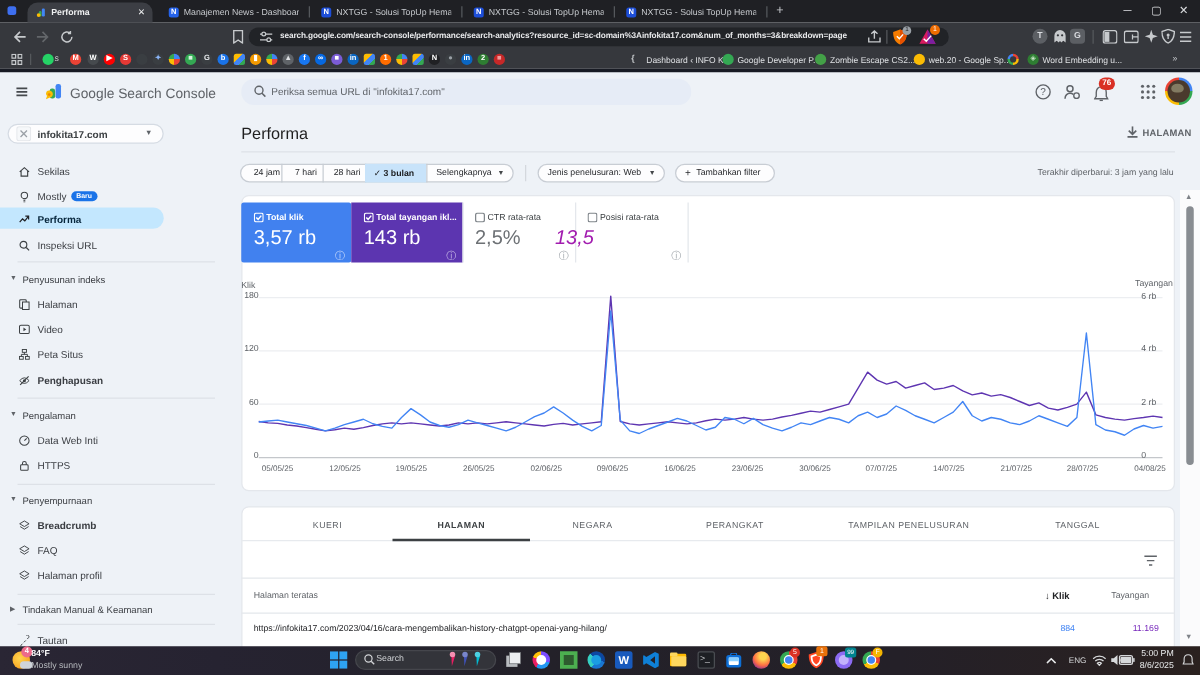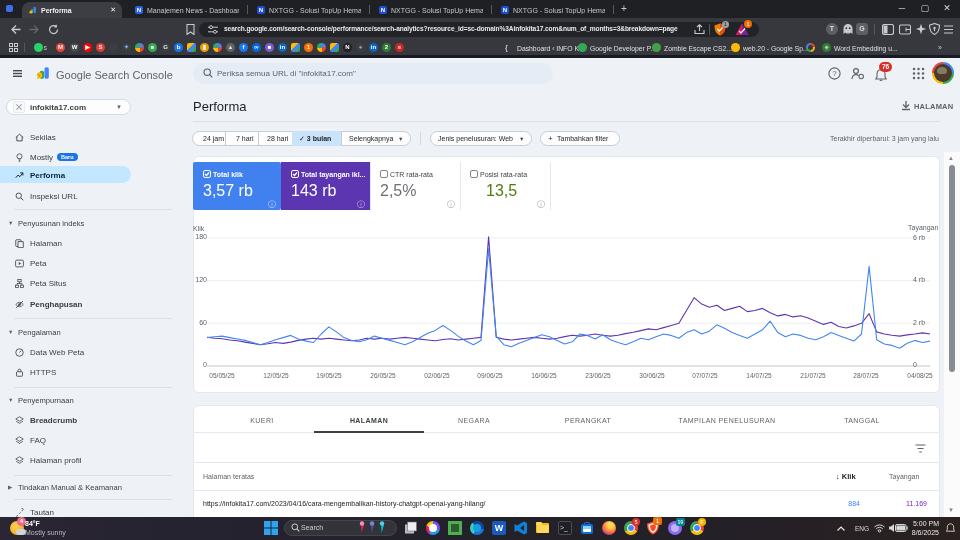--- a/index.html
+++ b/index.html
@@ -300,21 +300,21 @@
         <rect x="1" y="1" width="7" height="9" rx="1" fill="none" stroke="#3c4043" stroke-width="1.1"></rect>
         <path d="M4 3.5 h7 v8 h-7 z" fill="#eef2f7" stroke="#3c4043" stroke-width="1.1"></path>
       </svg>
       <span class="tx">Halaman</span>
     </div>
 <div class="navitem" style="top:255px;">
       <svg class="ic" viewBox="0 0 12 12">
         <rect x="0.8" y="1.5" width="10.4" height="9" rx="1.5" fill="none" stroke="#3c4043" stroke-width="1.1"></rect>
         <path d="M5 4 l3 2 l-3 2 z" fill="#3c4043"></path>
       </svg>
-      <span class="tx">Peta</span>
+      <span class="tx">Video</span>
     </div>
 <div class="navitem" style="top:275px;">
       <svg class="ic" viewBox="0 0 12 12">
         <rect x="3.8" y="0.8" width="4.4" height="3" fill="none" stroke="#3c4043"></rect>
         <rect x="0.8" y="8.2" width="4" height="3" fill="none" stroke="#3c4043"></rect>
         <rect x="7.2" y="8.2" width="4" height="3" fill="none" stroke="#3c4043"></rect>
         <path d="M6 3.8 V6 M2.8 8.2 V6 h6.4 v2.2" fill="none" stroke="#3c4043"></path>
       </svg>
       <span class="tx">Peta Situs</span>
     </div>
@@ -329,21 +329,21 @@
 <div class="sdiv" style="top:318px;"></div>
 <div class="navsec" style="top:325.5px;text-align:center;">
       <span class="ar">▼</span>
       <span class="tx">Pengalaman</span>
     </div>
 <div class="navitem" style="top:344px;">
       <svg class="ic" viewBox="0 0 12 12">
         <circle cx="6" cy="6" r="5" fill="none" stroke="#3c4043" stroke-width="1.1"></circle>
         <path d="M6 6 L8.5 3.5" stroke="#3c4043" stroke-width="1.2"></path>
       </svg>
-      <span class="tx">Data Web Peta</span>
+      <span class="tx">Data Web Inti</span>
     </div>
 <div class="navitem" style="top:364px;">
       <svg class="ic" viewBox="0 0 12 12">
         <rect x="2" y="5" width="8" height="6" rx="1" fill="none" stroke="#3c4043" stroke-width="1.1"></rect>
         <path d="M4 5 V3.5 a2 2 0 0 1 4 0 V5" fill="none" stroke="#3c4043" stroke-width="1.1"></path>
       </svg>
       <span class="tx">HTTPS</span>
     </div>
 <div class="sdiv" style="top:387px;"></div>
 <div class="navsec" style="top:393.5px;">
@@ -437,21 +437,21 @@
 <svg class="abs" style="left:379.5px;top:170px;" width="8" height="8" viewBox="0 0 8 8">
     <rect x="0.5" y="0.5" width="7" height="7" rx="1.5" fill="none" stroke="#80868b"></rect>
   </svg>
 <div class="abs" style="left:390px;top:171px;font-size:7px;color:#3c4043;">CTR rata-rata</div>
 <div class="abs" style="left:380px;top:181.5px;font-size:16px;color:#6d7175;">2,5%</div>
 <div class="abs" style="left:447px;top:199px;font-size:8px;color:#9aa0a6;">ⓘ</div>
 <svg class="abs" style="left:469.5px;top:170px;" width="8" height="8" viewBox="0 0 8 8">
     <rect x="0.5" y="0.5" width="7" height="7" rx="1.5" fill="none" stroke="#80868b"></rect>
   </svg>
 <div class="abs" style="left:480px;top:171px;font-size:7px;color:#3c4043;">Posisi rata-rata</div>
-<div class="abs" style="left:486px;top:181.5px;font-size:16px;color:#4d7c0f;">13,5</div>
+<div class="abs" style="left:444px;top:181.5px;font-size:16px;color:#a21caf;font-style:italic;">13,5</div>
 <div class="abs" style="left:537px;top:199px;font-size:8px;color:#9aa0a6;">ⓘ</div>
 
 <div class="abs" style="left:193px;top:225px;font-size:7px;color:#5f6368;">Klik</div>
 <div class="abs" style="left:908px;top:224px;font-size:7px;color:#5f6368;">Tayangan</div>
 <svg class="abs" style="left:193px;top:230px;" width="747" height="160" viewBox="0 0 747 160">
 <g transform="translate(-193,-230)">
 <line x1="207" y1="238" x2="930" y2="238" stroke="#eceef1" stroke-width="1"></line>
 <line x1="207" y1="280.7" x2="930" y2="280.7" stroke="#eceef1" stroke-width="1"></line>
 <line x1="207" y1="323.3" x2="930" y2="323.3" stroke="#eceef1" stroke-width="1"></line>
 <line x1="207" y1="366" x2="930" y2="366" stroke="#c4c7cb" stroke-width="1"></line>

